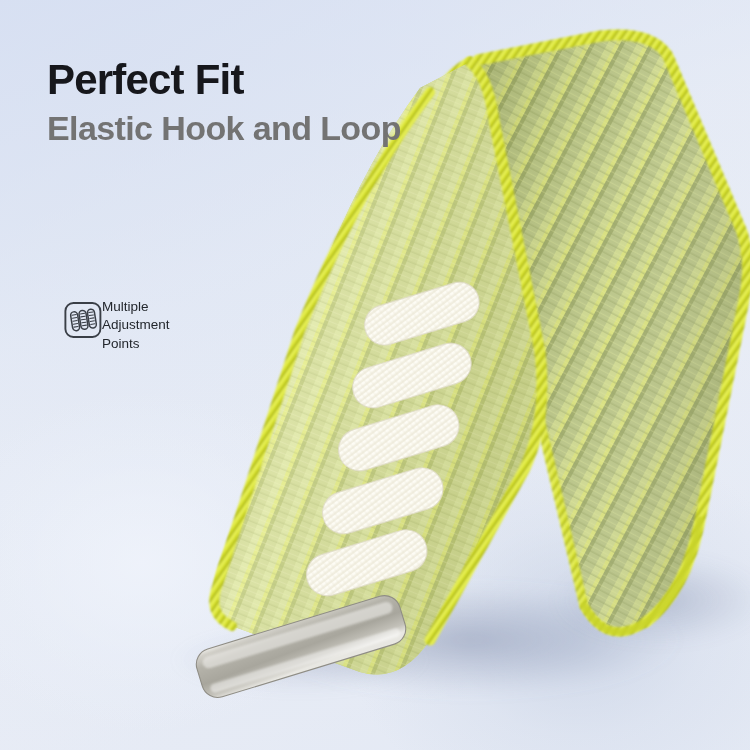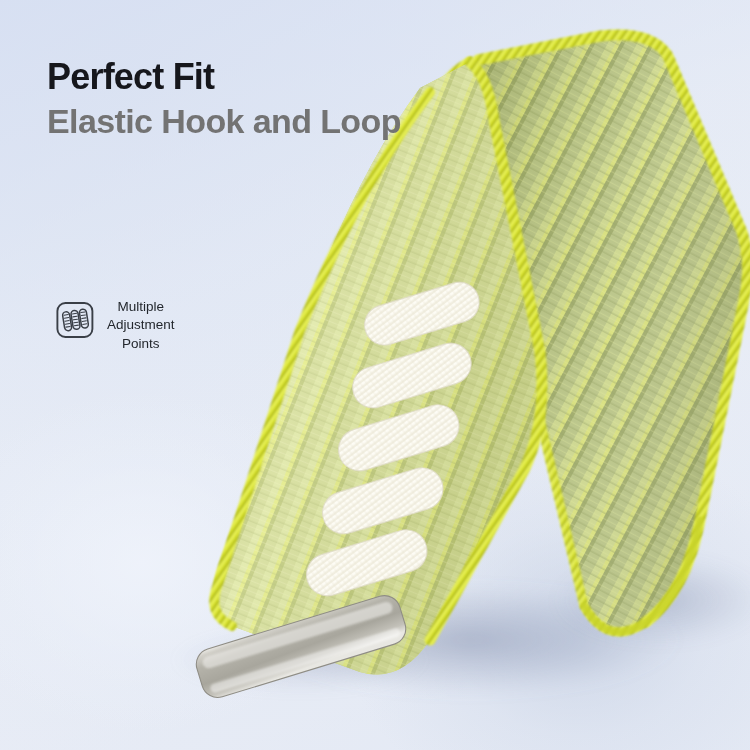--- a/index.html
+++ b/index.html
@@ -48,21 +48,21 @@
 
   
   .copy {
     position: absolute;
     left: 47px;
     top: 58px;
     width: 400px;
     z-index: 30;
   }
   .title-1 {
-    font-size: 36px;
+    font-size: 42px;
     font-weight: 700;
     letter-spacing: -0.8px;
     color: #16171c;
     line-height: 1.06;
     margin: 0;
     white-space: nowrap;
   }
   .title-2 {
     font-size: 34px;
     font-weight: 700;
@@ -77,27 +77,25 @@
     font-size: 16.5px;
     line-height: 1.52;
     color: #2e3238;
     font-weight: 400;
     max-width: 360px;
   }
 
   
   .feature {
     position: absolute;
-    left: 56px;
+    left: 64px;
     top: 297px;
     display: flex;
     align-items: flex-start;
-    gap: 13px;
     z-index: 30;
-    text-align: center;
   }
   .feature-icon {
     width: 38px;
     height: 40px;
     flex: 0 0 auto;
     margin-top: 3px;
   }
   .feature-label {
     font-size: 13.5px;
     line-height: 1.36;

